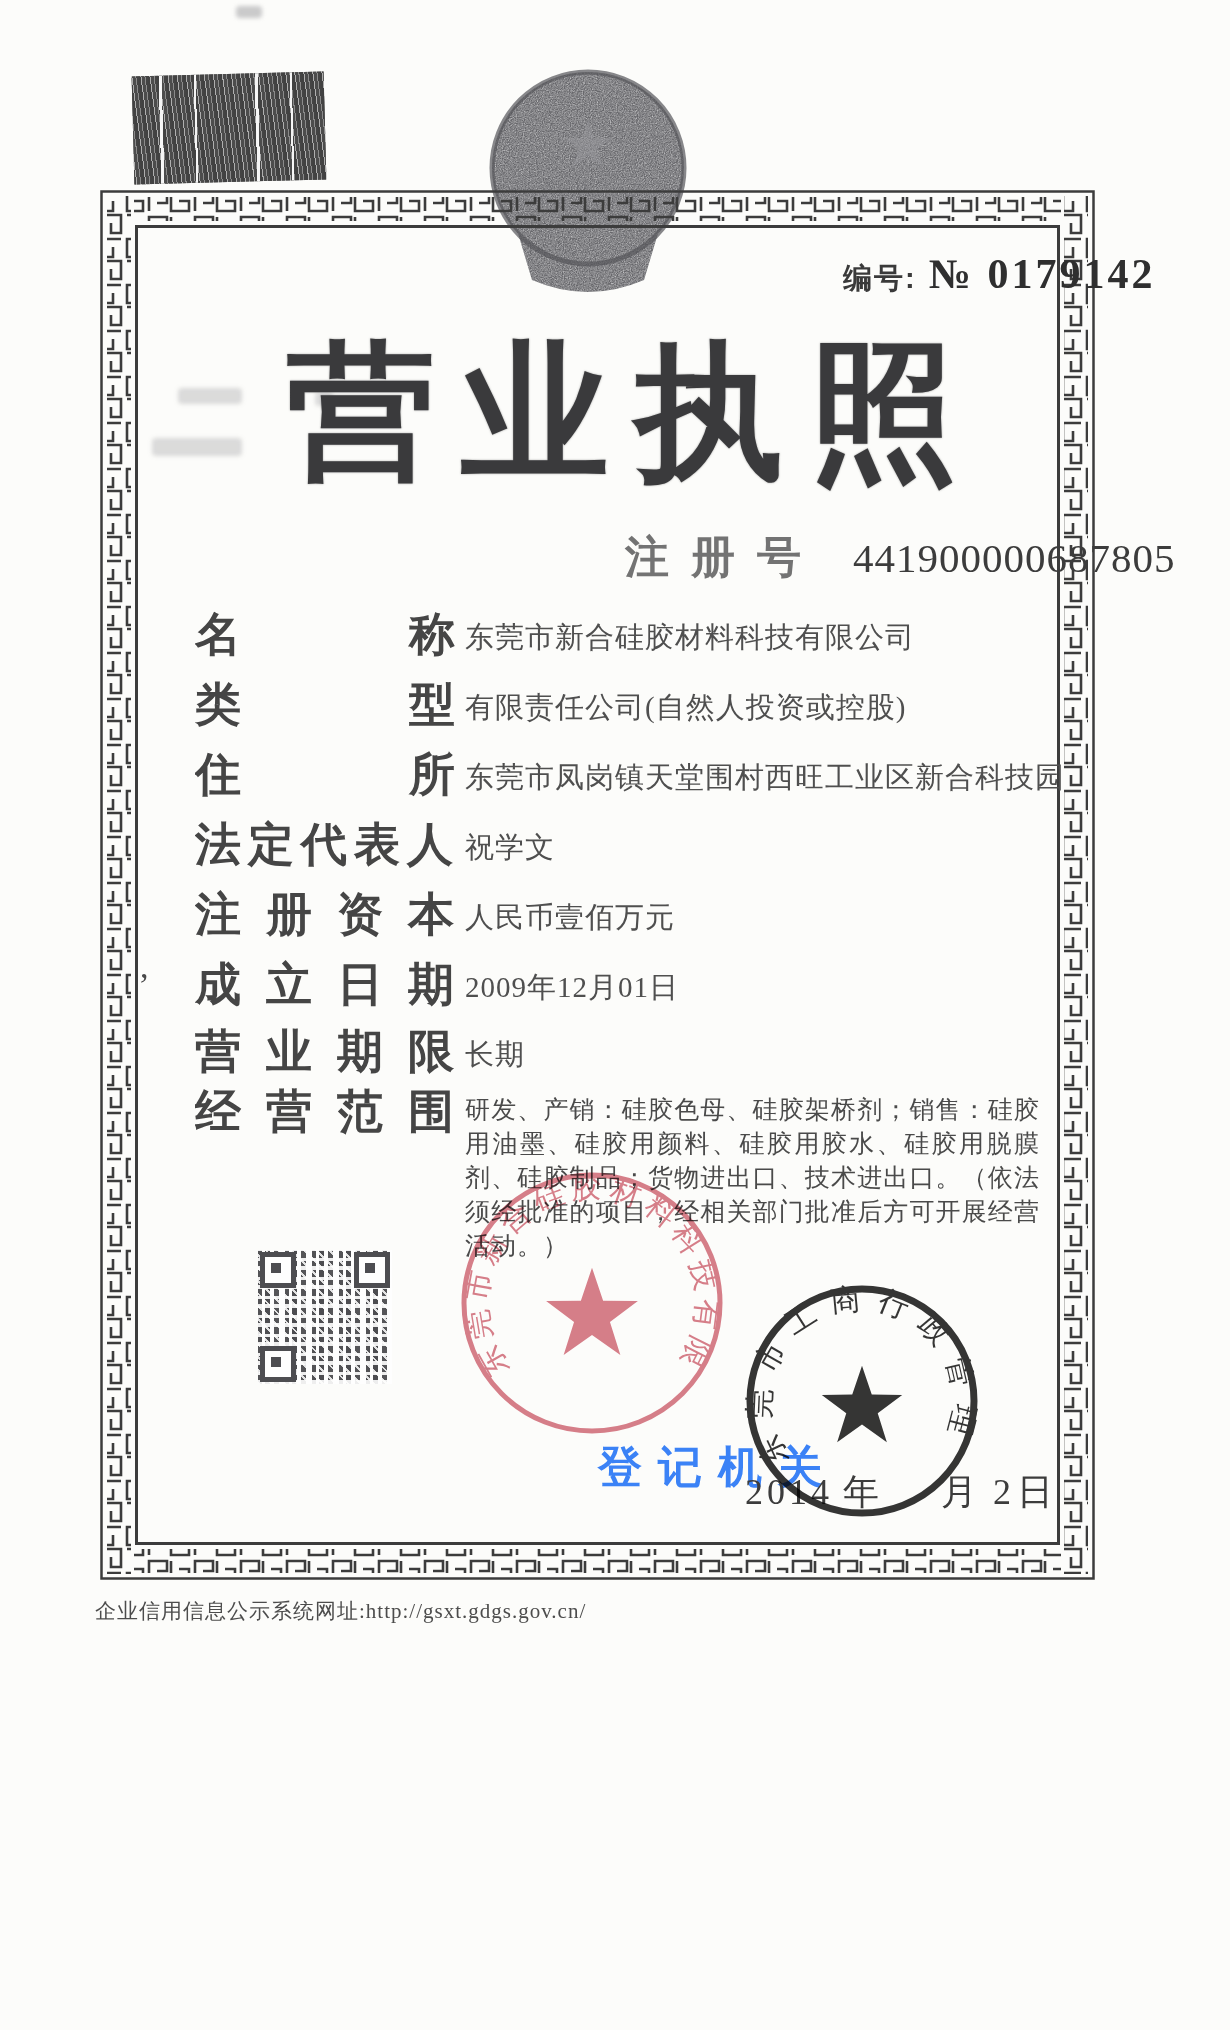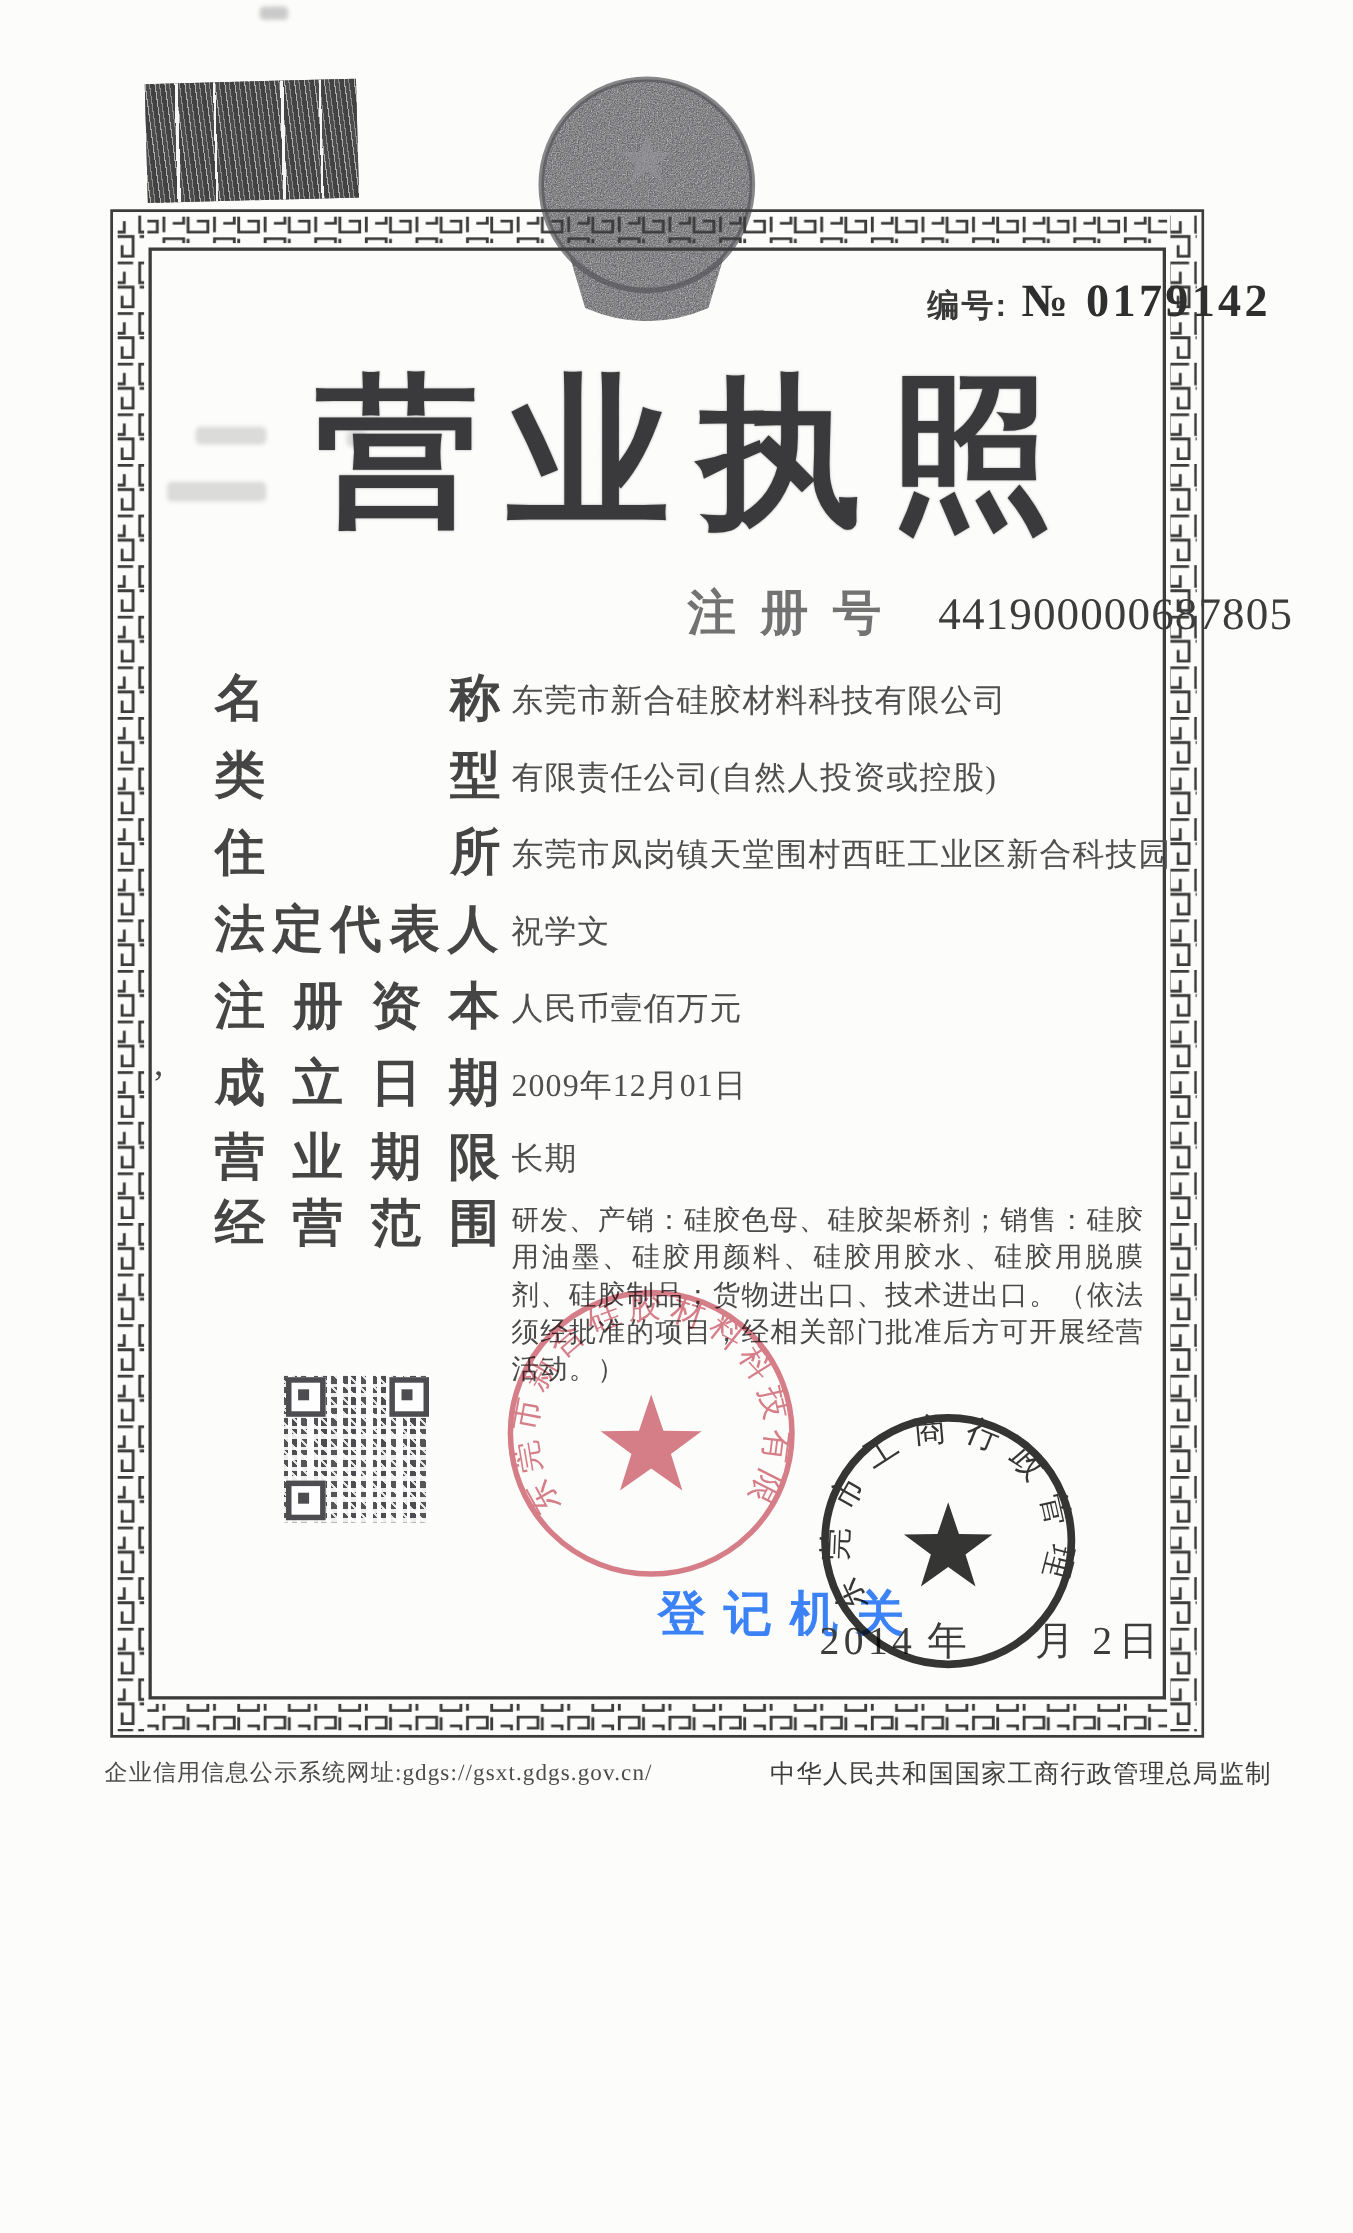--- a/index.html
+++ b/index.html
@@ -231,16 +231,15 @@
         <path id="arcB" d="M54.5,184.2 A92,92 0 1 1 195.5,184.2" fill="none"></path>
       </defs>
       <circle cx="125" cy="125" r="112" fill="none" stroke="#1f1f1f" stroke-width="7"></circle>
       <polygon fill="#1f1f1f" transform="translate(125,132) scale(0.92)" points="0,-46 10.6,-14.6 43.7,-14.2 17.1,5.6 27,37.2 0,18 -27,37.2 -17.1,5.6 -43.7,-14.2 -10.6,-14.6"></polygon>
       <text fill="#1f1f1f" font-size="30" letter-spacing="14" font-family="Liberation Serif, serif">
         <textPath href="#arcB" startOffset="2">东莞市工商行政管理局</textPath>
       </text>
     </svg>
   </div>
 
-  <div class="footer-left">企业信用信息公示系统网址:gdgs://gsxt.gdgs.gov.cn/</div>
-  <div class="footer-right">中华人民共和国国家工商行政管理总局监制</div>
+  <div class="footer-left">企业信用信息公示系统网址:http://gsxt.gdgs.gov.cn/</div>
 
 </div>
 
 </body></html>

